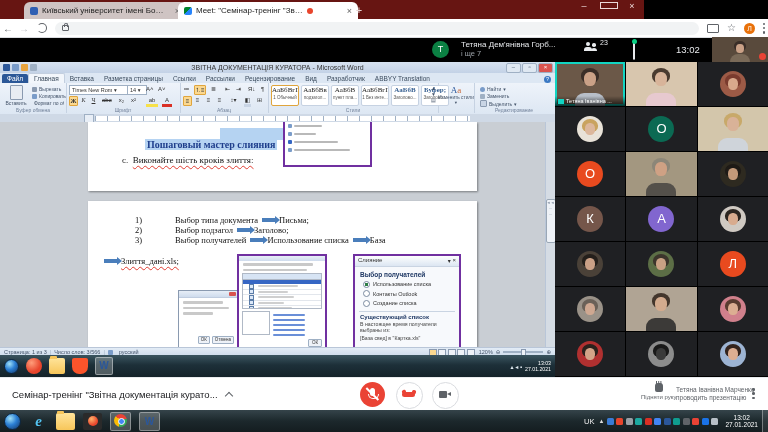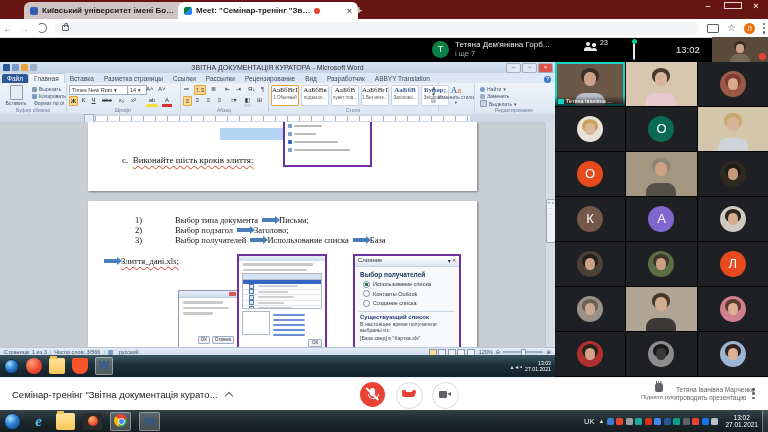--- a/index.html
+++ b/index.html
@@ -1,20 +1,20 @@
 <!DOCTYPE html>
 <html><head>
 <meta charset="utf-8">
 <style>
   html,body{margin:0;padding:0;background:#333;}
   #screen{position:relative;width:768px;height:432px;overflow:hidden;background:#000;
           font-family:"Liberation Sans",sans-serif;-webkit-font-smoothing:antialiased;}
   .abs{position:absolute;}
   
-  #tabstrip{left:0;top:0;width:768px;height:19px;background:#671512;font-weight:bold;}
+  #tabstrip{left:0;top:0;width:644px;height:19px;background:#671512;}
   .tab{position:absolute;top:2px;height:17px;border-radius:6px 6px 0 0;display:flex;align-items:center;
        padding:0 6px;font-size:8px;color:#222;white-space:nowrap;overflow:hidden;}
   .tab.inactive{left:24px;width:150px;background:#cfc4c3;}
   .tab.active{left:178px;width:168px;background:#ffffff;}
   .fav{width:8px;height:8px;border-radius:2px;margin-right:4px;flex:0 0 auto;}
   .fav.uni{background:#2f5fb3;}
   .fav.meet{background:linear-gradient(135deg,#00832d 50%,#2684fc 50%);border-radius:2px;}
   .recdot{width:6px;height:6px;border-radius:50%;background:#e8452c;margin-left:4px;flex:0 0 auto;}
   .tclose{margin-left:auto;color:#666;font-size:9px;padding-left:4px;}
   .newtab{position:absolute;left:352px;top:4px;width:14px;height:13px;color:#e5d4d3;font-size:11px;
@@ -38,21 +38,21 @@
   .star{font-size:10px;color:#5f6368;line-height:8px;}
   .tbavatar{width:11px;height:11px;border-radius:50%;background:#e8710a;color:#fff;font-size:7px;text-align:center;line-height:11px;}
   .vdots{width:3px;height:11px;display:flex;flex-direction:column;justify-content:space-between;}
   .vdots i{width:2.5px;height:2.5px;border-radius:50%;background:#5f6368;}
   
   #meettop{left:0;top:37px;width:768px;height:25px;background:#0d0d0d;display:flex;align-items:center;color:#e8eaed;}
   .mtavatar{width:18px;height:18px;border-radius:50%;margin-left:9px;background:radial-gradient(circle at 50% 38%,#caa187 0 36%,#4a342a 37%);}
   #banner{font-size:10px;margin-left:9px;}
   #rostergrp{position:absolute;left:432px;top:40px;display:flex;align-items:center;}
   .gavatar{width:17px;height:17px;border-radius:50%;background:#0b8043;color:#fff;font-size:9px;text-align:center;line-height:17px;}
-  #rostertxt{margin-left:6px;line-height:9px;}
+  #rostertxt{margin-left:12px;line-height:9px;}
   #rostertxt .l1{font-size:8px;color:#e8eaed;}
   #rostertxt .l2{font-size:7.5px;color:#9aa0a6;}
   #peoplegrp{position:absolute;left:584px;top:42px;display:flex;color:#e8eaed;}
   .people{position:relative;width:14px;height:10px;}
   .people i{position:absolute;background:#e8eaed;}
   .people .h1{left:2px;top:0;width:4px;height:4px;border-radius:50%;}
   .people .h2{left:8px;top:1px;width:3.5px;height:3.5px;border-radius:50%;}
   .people .b1{left:0;top:5px;width:8px;height:4px;border-radius:3px 3px 0 0;}
   .people .b2{left:7px;top:6px;width:6px;height:3px;border-radius:3px 3px 0 0;}
   .pcount{font-size:7px;margin-left:2px;margin-top:-3px;}
@@ -454,20 +454,21 @@
     </div>
 
     <div id="ruler" class="abs">
       <div class="tabsel"></div>
       <div class="band"></div>
     </div>
 
     <div id="docarea" class="abs">
       <div class="page" id="page1">
         <div id="selband1"></div>
+        <div id="heading" class="serif">Пошаговый мастер слияния</div>
         <div id="menuShot">
           <div class="mrow">
               <span class="mic2"></span>
               <span class="mbar" style="width:28px"></span>
             </div>
           <div class="mrow">
               <span class="mic2"></span>
               <span class="mbar" style="width:22px"></span>
             </div>
           <div class="mrow">

